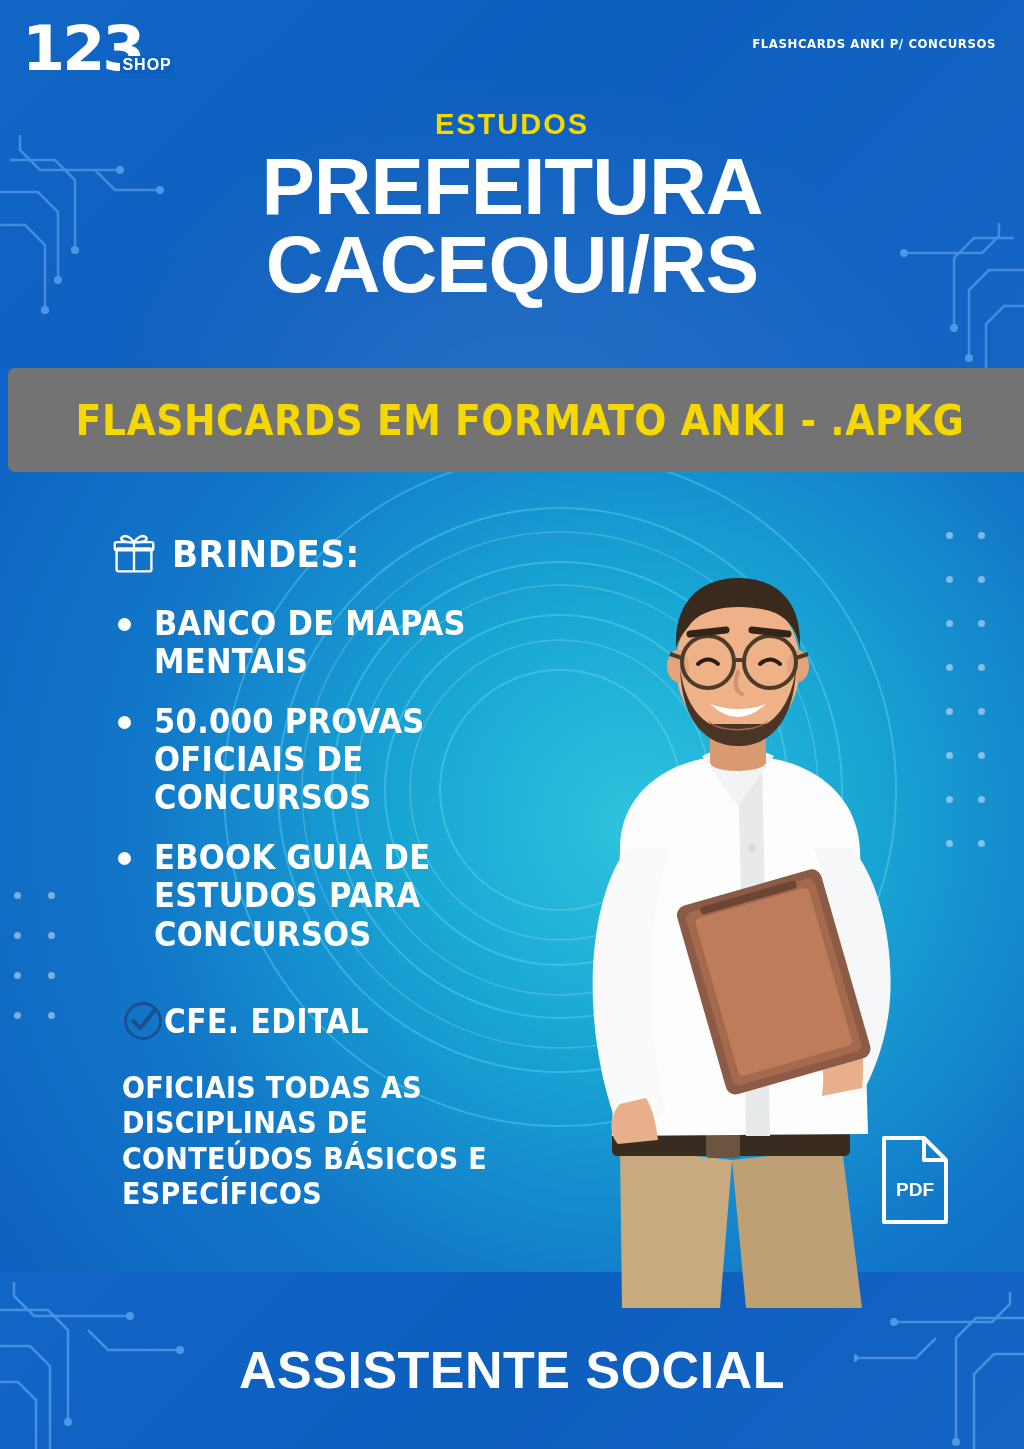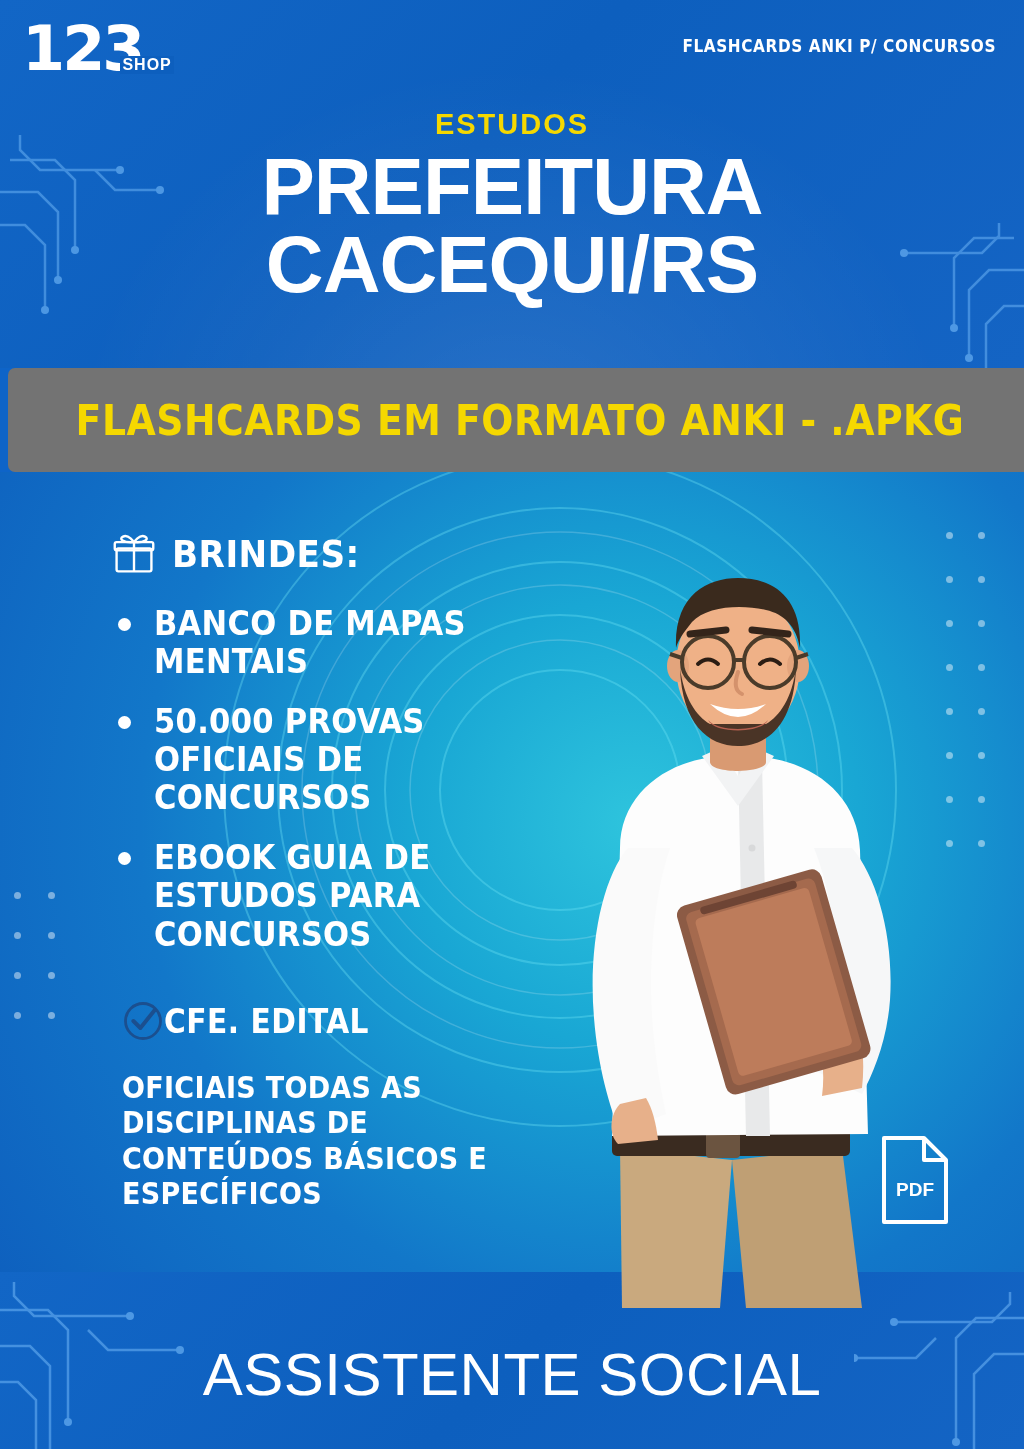--- a/index.html
+++ b/index.html
@@ -64,21 +64,21 @@
     background: #0d5fbe;
     padding: 1px 2px;
   }
 
   .top-right-label {
     position: absolute;
     top: 36px;
     right: 28px;
     z-index: 6;
     color: #ffffff;
-    font-size: 17px;
+    font-size: 13px;
     font-weight: bold;
     letter-spacing: 0.6px;
     font-family: "DejaVu Sans Condensed", "Liberation Sans", sans-serif;
   }
 
   .kicker {
     position: absolute;
     top: 108px;
     left: 0;
     width: 100%;
@@ -248,22 +248,22 @@
     background: linear-gradient(135deg, #1266c6 0%, #0d5fbe 50%, #1464c4 100%);
     overflow: hidden;
   }
   .role {
     position: absolute;
     top: 1340px;
     left: 0;
     width: 100%;
     text-align: center;
     color: #ffffff;
-    font-size: 60px;
-    font-weight: normal;
+    font-size: 52px;
+    font-weight: bold;
     letter-spacing: 0.5px;
     z-index: 8;
   }
 
   .circuit { position: absolute; opacity: 0.55; }
 </style>
 </head>
 <body>
 
 <div class="poster">

